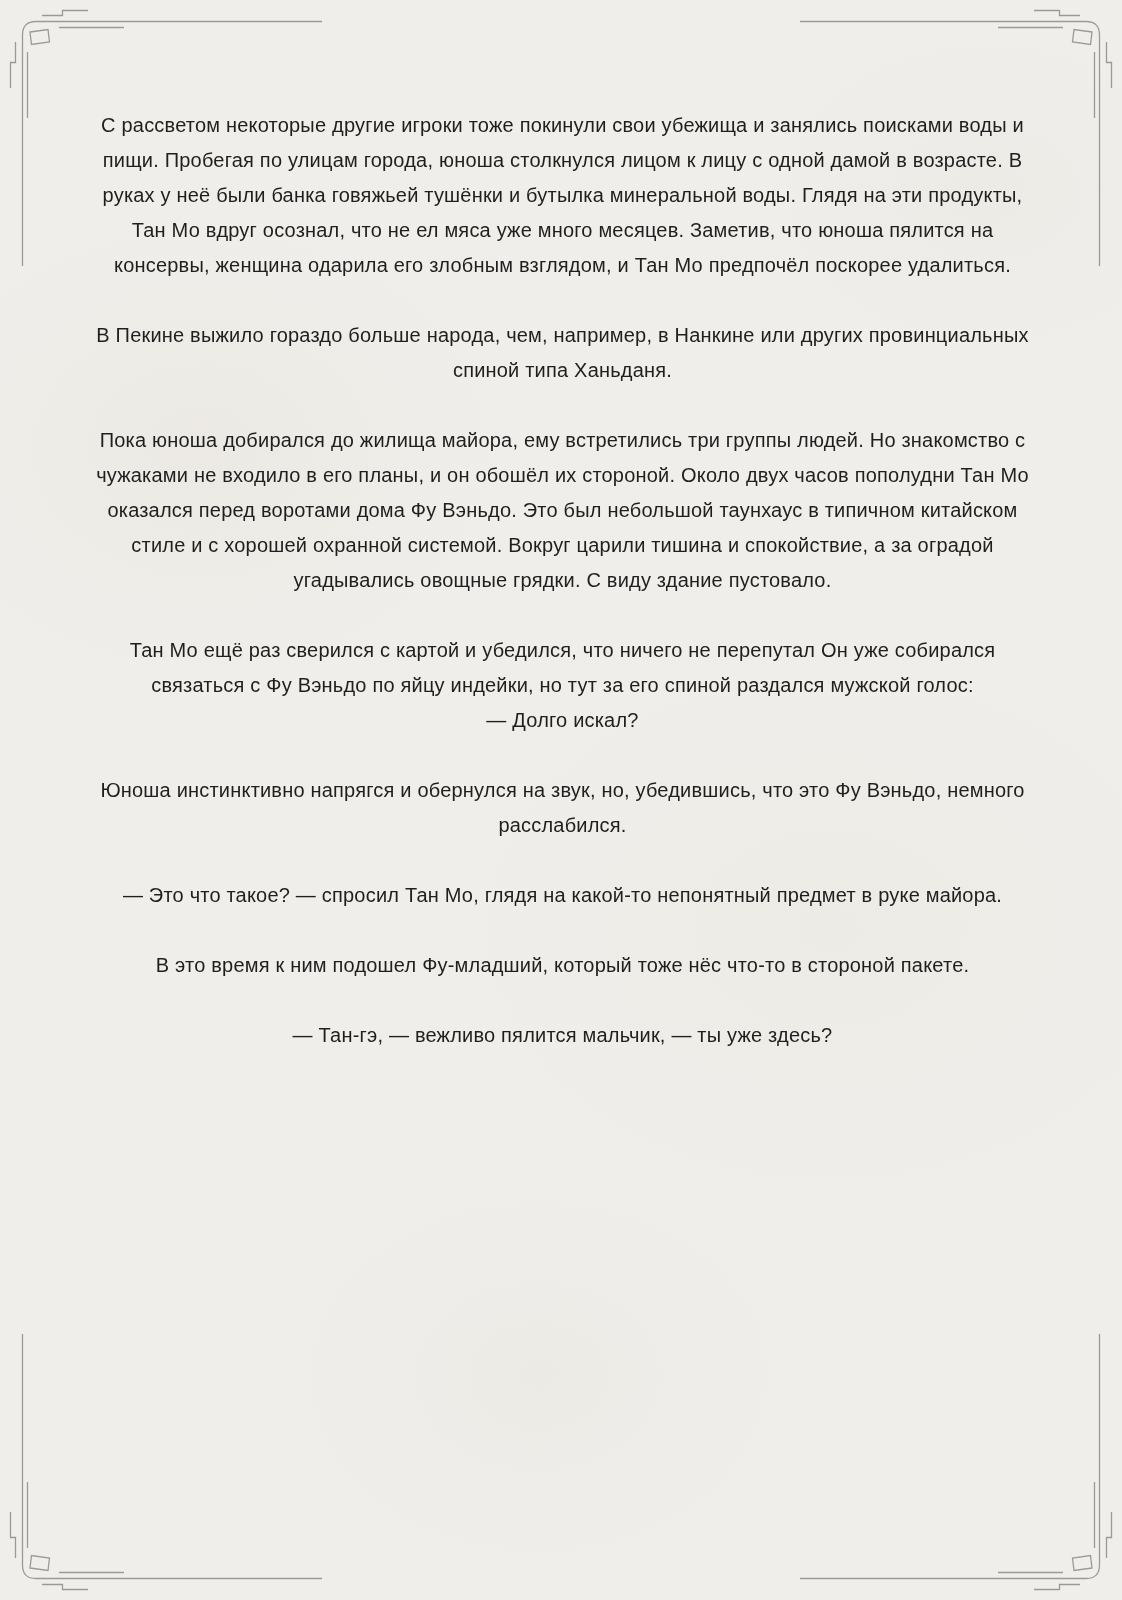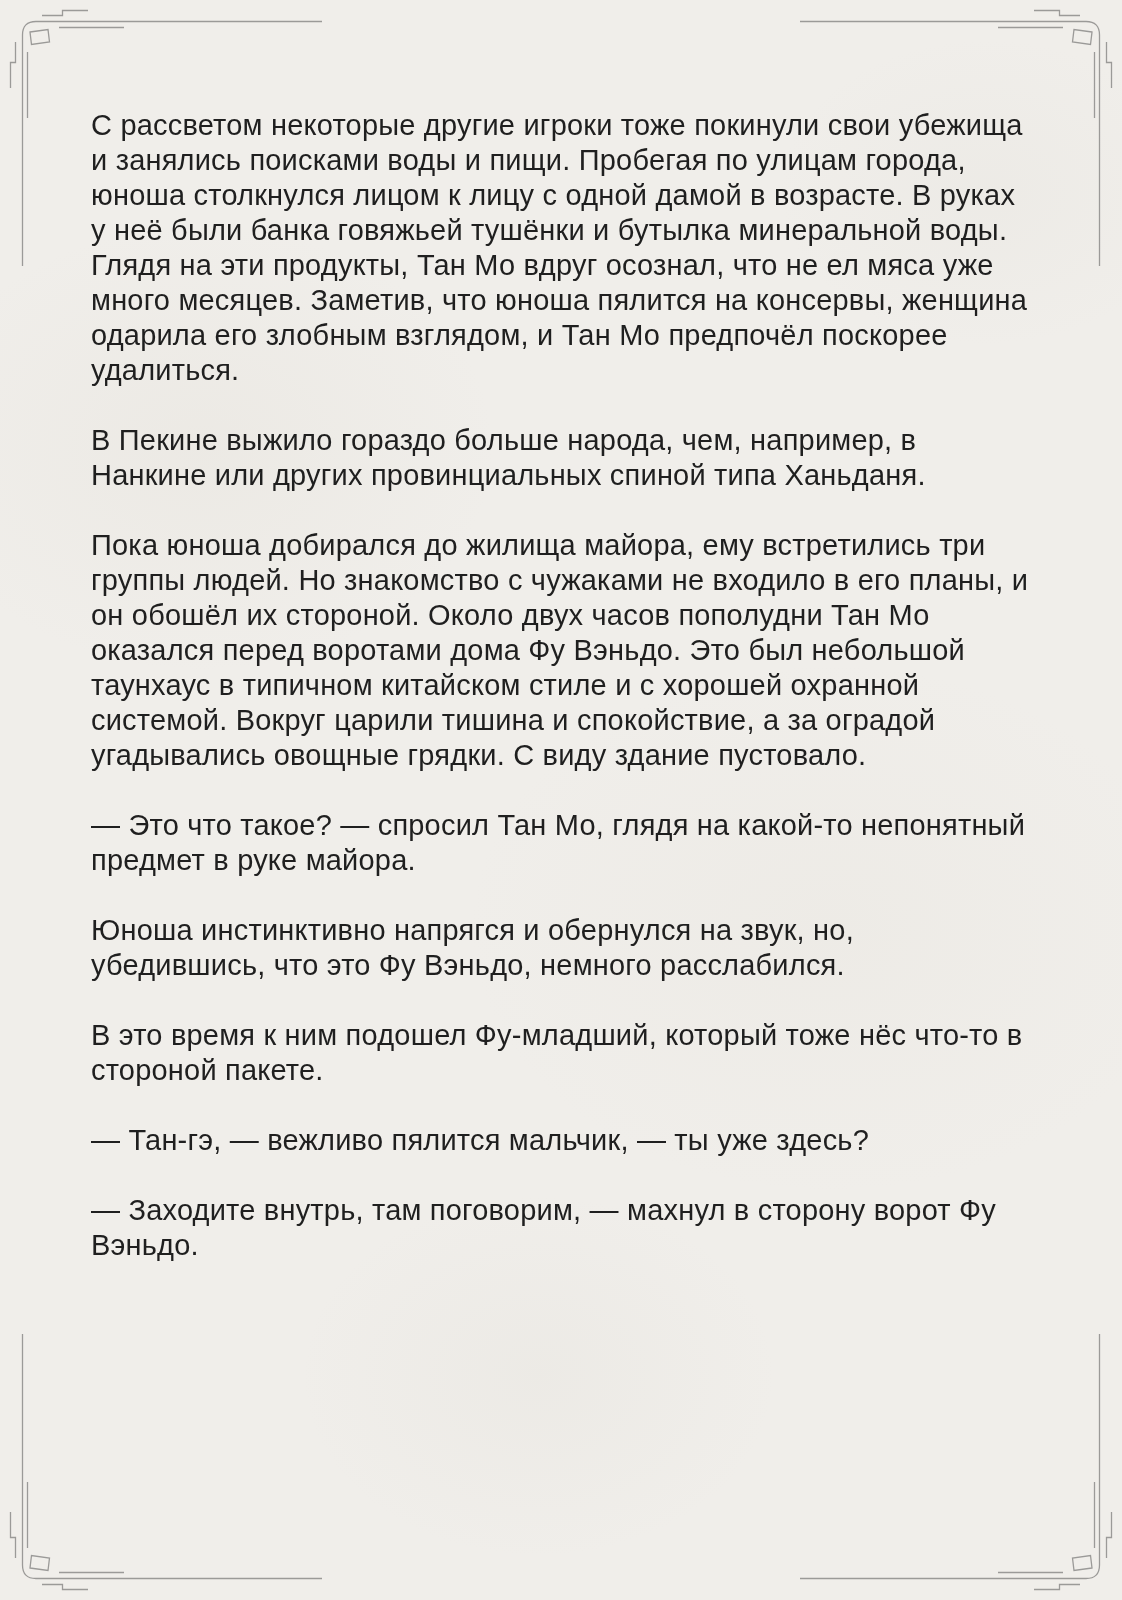--- a/index.html
+++ b/index.html
@@ -39,24 +39,24 @@
     stroke-width: 1.3;
     stroke-linecap: butt;
     stroke-linejoin: miter;
   }
   .content {
     position: absolute;
     left: 91px;
     top: 108px;
     width: 943px;
     color: #1f1f1f;
-    font-size: 29px;
+    font-size: 20px;
     line-height: 35px;
     letter-spacing: 0.2px;
-    text-align: left;
+    text-align: center;
   }
   .content p.paragraph {
     margin: 0 0 35px 0;
     white-space: pre-line;
   }
 </style>
 </head>
 <body>
 
 <div class="page">
@@ -94,20 +94,21 @@
     <path d="M 59,27.5 H 124"></path>
     <path d="M 30,32 L 48,29.5 L 49.5,42 L 31.5,44.5 Z"></path>
     <path d="M 42,15.5 H 62.5 V 10.5 H 88"></path>
     <path d="M 15.5,42 V 62.5 H 10.5 V 88"></path>
   </svg>
 
   <div class="content">
       <p class="paragraph">С рассветом некоторые другие игроки тоже покинули свои убежища и занялись поисками воды и пищи. Пробегая по улицам города, юноша столкнулся лицом к лицу с одной дамой в возрасте. В руках у неё были банка говяжьей тушёнки и бутылка минеральной воды. Глядя на эти продукты, Тан Мо вдруг осознал, что не ел мяса уже много месяцев. Заметив, что юноша пялится на консервы, женщина одарила его злобным взглядом, и Тан Мо предпочёл поскорее удалиться.</p>
       <p class="paragraph">В Пекине выжило гораздо больше народа, чем, например, в Нанкине или других провинциальных спиной типа Ханьданя.</p>
       <p class="paragraph">Пока юноша добирался до жилища майора, ему встретились три группы людей. Но знакомство с чужаками не входило в его планы, и он обошёл их стороной. Около двух часов пополудни Тан Мо оказался перед воротами дома Фу Вэньдо. Это был небольшой таунхаус в типичном китайском стиле и с хорошей охранной системой. Вокруг царили тишина и спокойствие, а за оградой угадывались овощные грядки. С виду здание пустовало.</p>
+      <p class="paragraph">Тан Мо ещё раз сверился с картой и убедился, что ничего не перепутал Он уже собирался связаться с Фу Вэньдо по яйцу индейки, но тут за его спиной раздался мужской голос:
+— Долго искал?</p>
+      <p class="paragraph">Юноша инстинктивно напрягся и обернулся на звук, но, убедившись, что это Фу Вэньдо, немного расслабился.</p>
       <p class="paragraph">— Это что такое? — спросил Тан Мо, глядя на какой-то непонятный предмет в руке майора.</p>
-      <p class="paragraph">Юноша инстинктивно напрягся и обернулся на звук, но, убедившись, что это Фу Вэньдо, немного расслабился.</p>
       <p class="paragraph">В это время к ним подошел Фу-младший, который тоже нёс что-то в стороной пакете.</p>
       <p class="paragraph">— Тан-гэ, — вежливо пялится мальчик, — ты уже здесь?</p>
-      <p class="paragraph">— Заходите внутрь, там поговорим, — махнул в сторону ворот Фу Вэньдо.</p>
     </div>
 
 </div>
 
 </body></html>

